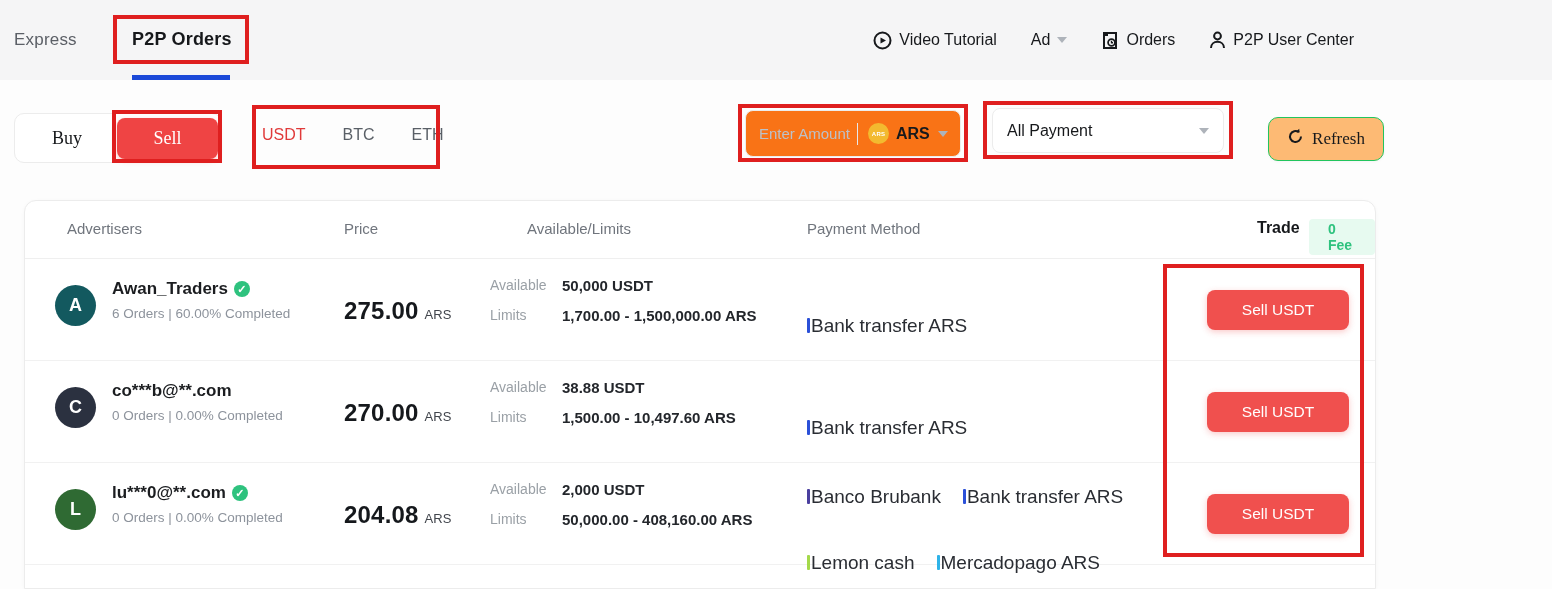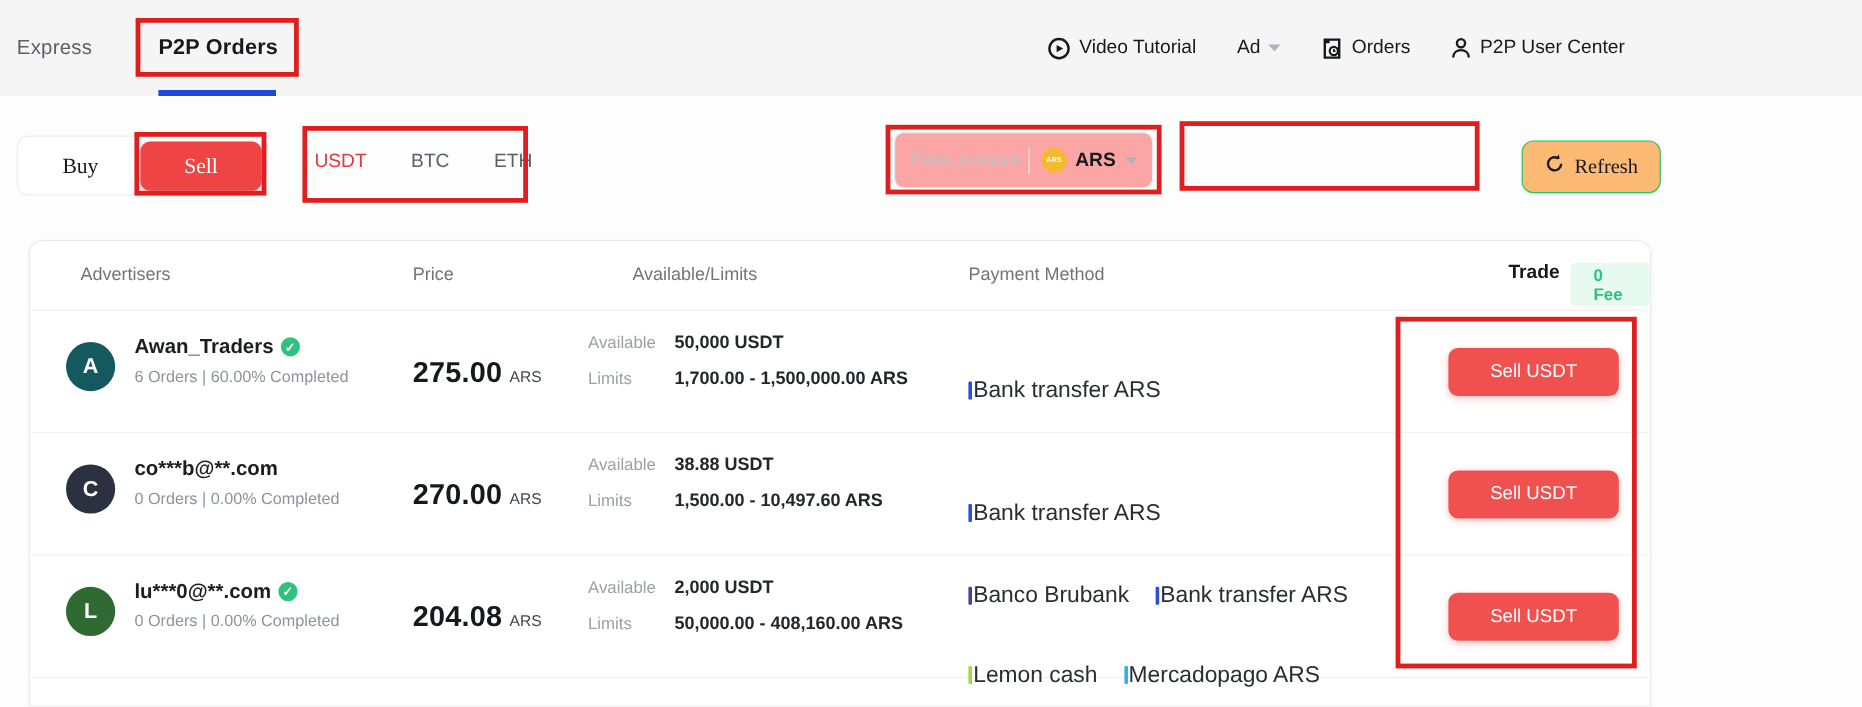--- a/index.html
+++ b/index.html
@@ -20,21 +20,21 @@
   .seg-toggle { position:absolute; left:14px; top:113px; width:208px; height:50px; background:#fff; border:1px solid #ececec; border-radius:10px; }
   .seg-buy { position:absolute; left:0; top:0; width:104px; height:48px; display:flex; align-items:center; justify-content:center;
              font-family:"Liberation Serif", serif; font-size:18px; color:#16181b; cursor:pointer; }
   .seg-sell { position:absolute; left:102px; top:4px; width:101px; height:41px; background:#ef4444; border-radius:8px;
               display:flex; align-items:center; justify-content:center; font-family:"Liberation Serif", serif; font-size:18px; color:#fff; cursor:pointer;
               box-shadow:0 2px 5px rgba(240,80,78,.35); }
   .coin-tabs { position:absolute; left:262px; top:126px; display:flex; gap:37px; }
   .coin-tab { font-size:16px; font-weight:500; color:#595f66; cursor:pointer; }
   .coin-tab.active { color:#e03a3a; }
 
-  .amount-box { position:absolute; left:745px; top:110px; width:216px; height:47px; background:#fca5a5; border:1px solid #ececec; border-radius:8px;
+  .amount-box { position:absolute; left:745px; top:110px; width:216px; height:47px; background:#f97316; border:1px solid #ececec; border-radius:8px;
                 display:flex; align-items:center; padding:0 10px 0 13px; }
   .amount-input { border:none; outline:none; width:96px; font-size:15px; color:#3a3e44; background:transparent; font-family:"Liberation Sans",sans-serif; }
   .amount-input::placeholder { color:#bcc1c8; }
   .amount-sep { width:1px; height:22px; background:#e7e7e9; margin:0 10px 0 2px; }
   .coin-badge { width:21px; height:21px; border-radius:50%; background:#f3ba2f; color:#fff; font-size:6px; font-weight:700;
                 display:flex; align-items:center; justify-content:center; letter-spacing:.2px; }
   .amount-cur { font-size:16px; font-weight:600; color:#17191c; margin:0 8px 0 7px; }
 
   .payment-box { position:absolute; left:992px; top:108px; width:232px; height:45px; background:#fff; border:1px solid #ececec; border-radius:8px;
                  display:flex; align-items:center; justify-content:space-between; padding:0 14px; cursor:pointer; }
@@ -141,20 +141,24 @@
   </div>
 
   <div class="amount-box">
     <input class="amount-input" type="text" placeholder="Enter Amount" style="">
     <span class="amount-sep"></span>
     <span class="coin-badge">ARS</span>
     <span class="amount-cur">ARS</span>
     <span class="chev"></span>
   </div>
 
+  <div class="payment-box">
+    <span class="val">All Payment</span>
+    <span class="chev"></span>
+  </div>
 
   <div class="refresh-btn">
     <span>
       <svg width="17" height="17" viewBox="0 0 17 17">
           <path d="M14 8.5 a5.5 5.5 0 1 1 -2.2-4.4" fill="none" stroke="#17191c" stroke-width="2"></path>
           <path d="M12.2 0.8 l0.4 3.8 -3.7-0.6 z" fill="#17191c"></path>
         </svg>
     </span>
     <span>Refresh</span>
   </div>

